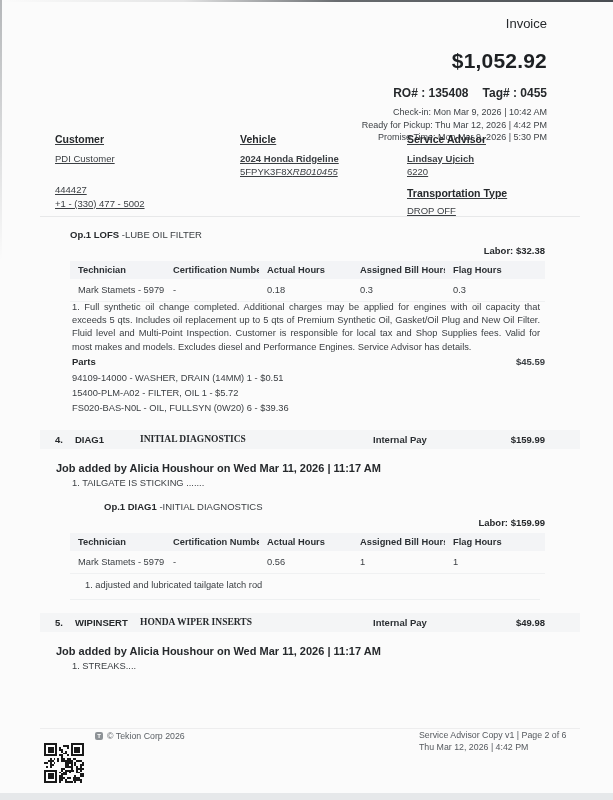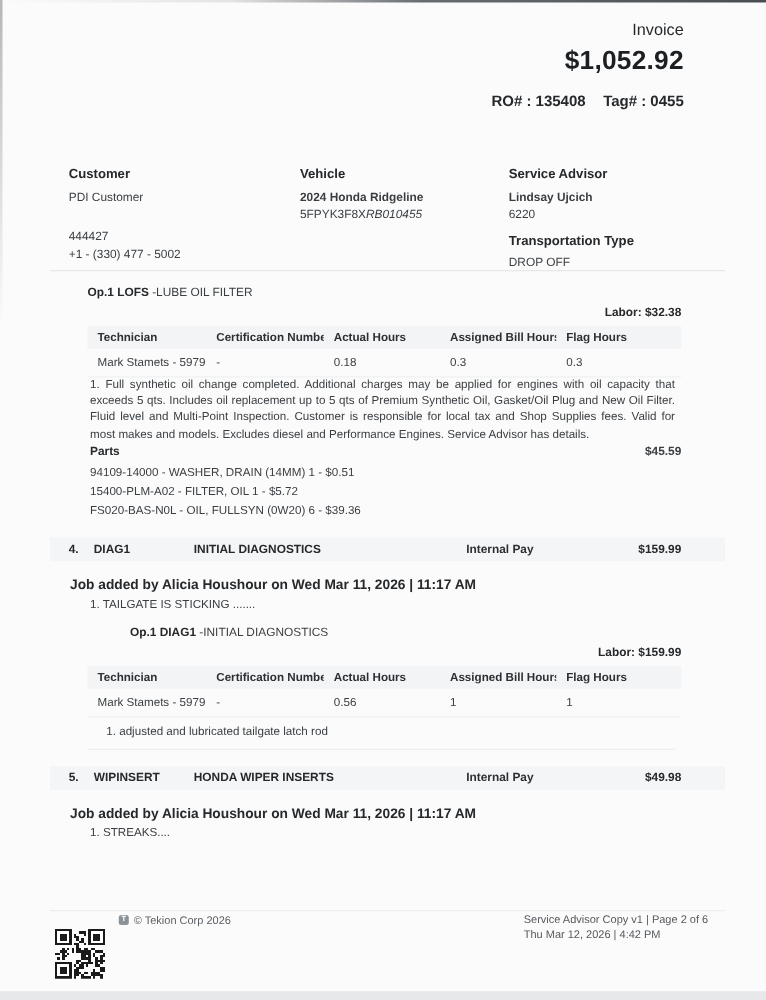--- a/index.html
+++ b/index.html
@@ -12,27 +12,27 @@
   
   .edge-top { position:absolute; top:0; left:0; width:613px; height:2px;
     background:linear-gradient(to right, rgba(60,64,68,0) 0%, rgba(60,64,68,0.12) 30%, rgba(42,47,52,0.7) 55%, rgba(42,47,52,0.85) 100%); }
   .edge-left { position:absolute; top:0; left:0; width:2px; height:260px;
     background:linear-gradient(to bottom, rgba(110,115,120,0.5), rgba(110,115,120,0)); }
   .edge-bottom { position:absolute; bottom:0; left:0; width:613px; height:7px; background:#e6e8ea; }
 
   
   .hdr { position:absolute; top:16px; right:66px; text-align:right; }
   .hdr-invoice { font-size:13px; font-weight:500; color:#26292c; }
-  .hdr-total { font-size:21px; font-weight:700; color:#1d2023; margin-top:6px; letter-spacing:0.2px; }
+  .hdr-total { font-size:21px; font-weight:700; color:#1d2023; margin-top:18px; letter-spacing:0.2px; }
   .hdr-rotag { margin-top:13px; font-size:12px; font-weight:700; color:#26292c; }
   .hdr-rotag .gap { display:inline-block; width:14px; }
   .hdr-meta { margin-top:6px; font-size:9px; line-height:12.5px; color:#3f4347; }
 
   
-  .info-col { position:absolute; top:133px; font-size:9.5px; line-height:13.5px; }
+  .info-col { position:absolute; top:133px; font-size:9.5px; line-height:13.5px;text-decoration:underline; }
   .col-label { font-size:10.5px; font-weight:700; color:#26292c; margin-bottom:5px; }
   .semib { font-weight:600; }
   .info-customer { left:55px; width:175px; }
   .info-vehicle  { left:240px; width:160px; }
   .info-advisor  { left:407px; width:170px; }
   .vin-italic { font-style:italic; }
   .sub-label { font-size:10.5px; font-weight:700; color:#26292c; margin-top:8px; margin-bottom:4px; }
   .cust-id { margin-top:18px; }
 
   .divider { position:absolute; left:40px; width:540px; height:1px; background:#e7e8e9; }
@@ -54,21 +54,21 @@
   .story { position:absolute; left:72px; width:468px; font-size:9.3px; line-height:13.2px; text-align:justify; color:#3a3e42; }
   .parts-label { position:absolute; left:72px; font-size:9.5px; font-weight:700; color:#26292c; }
   .price-right { position:absolute; right:68px; font-size:9.5px; color:#3a3e42; }
   .part-line { position:absolute; left:72px; font-size:9.3px; color:#3a3e42; white-space:nowrap; }
 
   
   .job-band { position:absolute; left:40px; width:540px; height:19px; background:#f4f5f6; }
   .job-band span { position:absolute; top:4px; font-size:9.5px; white-space:nowrap; }
   .jb-num  { left:15px; font-weight:700; color:#26292c; }
   .jb-code { left:35px; font-weight:700; color:#26292c; }
-  .jb-name { left:115px; font-weight:700; color:#26292c; }
+  .jb-name { left:100px; font-weight:700; color:#26292c;font-family:Liberation Serif, serif; }
   .jb-pay  { left:333px; font-weight:600; color:#2c3034; }
   .jb-price{ right:35px; font-weight:700; color:#26292c; }
 
   .job-added { position:absolute; left:56px; font-size:11px; font-weight:700; color:#26292c; white-space:nowrap; }
   .job-concern { position:absolute; left:72px; font-size:9.3px; color:#3a3e42; white-space:nowrap; }
   .job-note { position:absolute; left:85px; font-size:9.3px; color:#3a3e42; white-space:nowrap; }
   .faint-line { position:absolute; height:1px; background:#eef0f1; }
 
   
   .footer-line { position:absolute; top:728px; left:40px; width:540px; height:1px; background:#ededee; }
@@ -84,20 +84,25 @@
 <div class="page">
   <div class="edge-top"></div>
   <div class="edge-left"></div>
   <div class="edge-bottom"></div>
 
   <div class="hdr">
     <div class="hdr-invoice">Invoice</div>
     <div class="hdr-total">$1,052.92</div>
     <div class="hdr-rotag">
       <span>RO# : 135408</span><span class="gap"></span><span>Tag# : 0455</span>
+    </div>
+    <div class="hdr-meta">
+      <div>Check-in: Mon Mar 9, 2026 | 10:42 AM</div>
+      <div>Ready for Pickup: Thu Mar 12, 2026 | 4:42 PM</div>
+      <div>Promise Time: Mon Mar 9, 2026 | 5:30 PM</div>
     </div>
   </div>
 
   <div class="info-col info-customer">
     <div class="col-label">Customer</div>
     <div>PDI Customer</div>
     <div class="cust-id">444427</div>
     <div>+1 - (330) 477 - 5002</div>
   </div>
 

